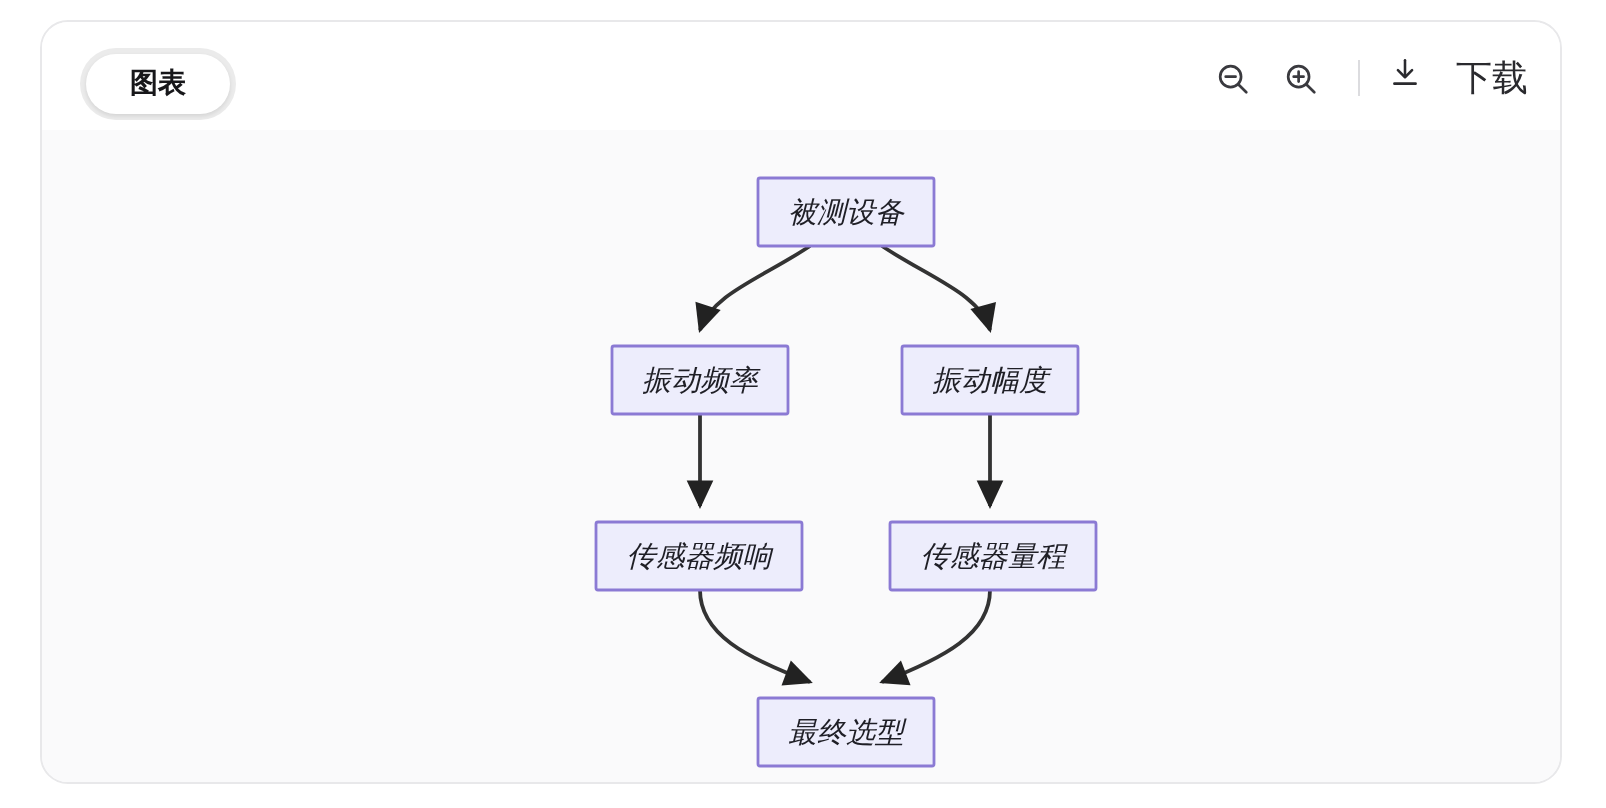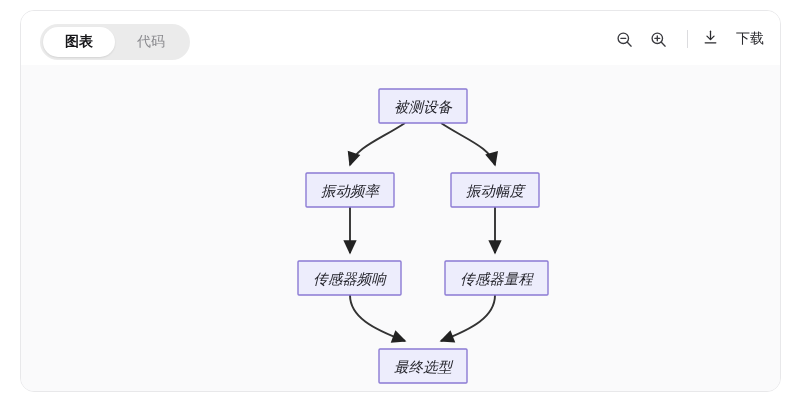--- a/index.html
+++ b/index.html
@@ -108,21 +108,21 @@
     height: 18px;
     background: #dcdcdf;
     margin: 0 12px;
   }
 
   .download-btn {
     display: flex;
     align-items: center;
     gap: 17px;
     cursor: pointer;
-    font-size: 14px;
+    font-size: 18px;
     color: #2a2a2e;
     padding: 0 2px;
     user-select: none;
   }
 
   
   .canvas {
     position: absolute;
     left: 0;
     top: 54px;
@@ -163,21 +163,20 @@
 <body>
 
 <div id="app">
 
   <div class="card">
 
     <div class="toolbar">
 
       <div class="tabs">
         <div class="tab active">图表</div>
-        <div class="tab">代码</div>
       </div>
 
       <div class="toolbar-right">
 
         <button class="icon-btn">
           <span>
             <svg width="19" height="19" viewBox="0 0 24 24" fill="none" stroke="#3a3a3f" stroke-width="1.7" stroke-linecap="round">
               <circle cx="10.5" cy="10.5" r="6.6"></circle>
               <line x1="15.6" y1="15.6" x2="20.4" y2="20.4"></line>
               <line x1="7.4" y1="10.5" x2="13.6" y2="10.5"></line>

